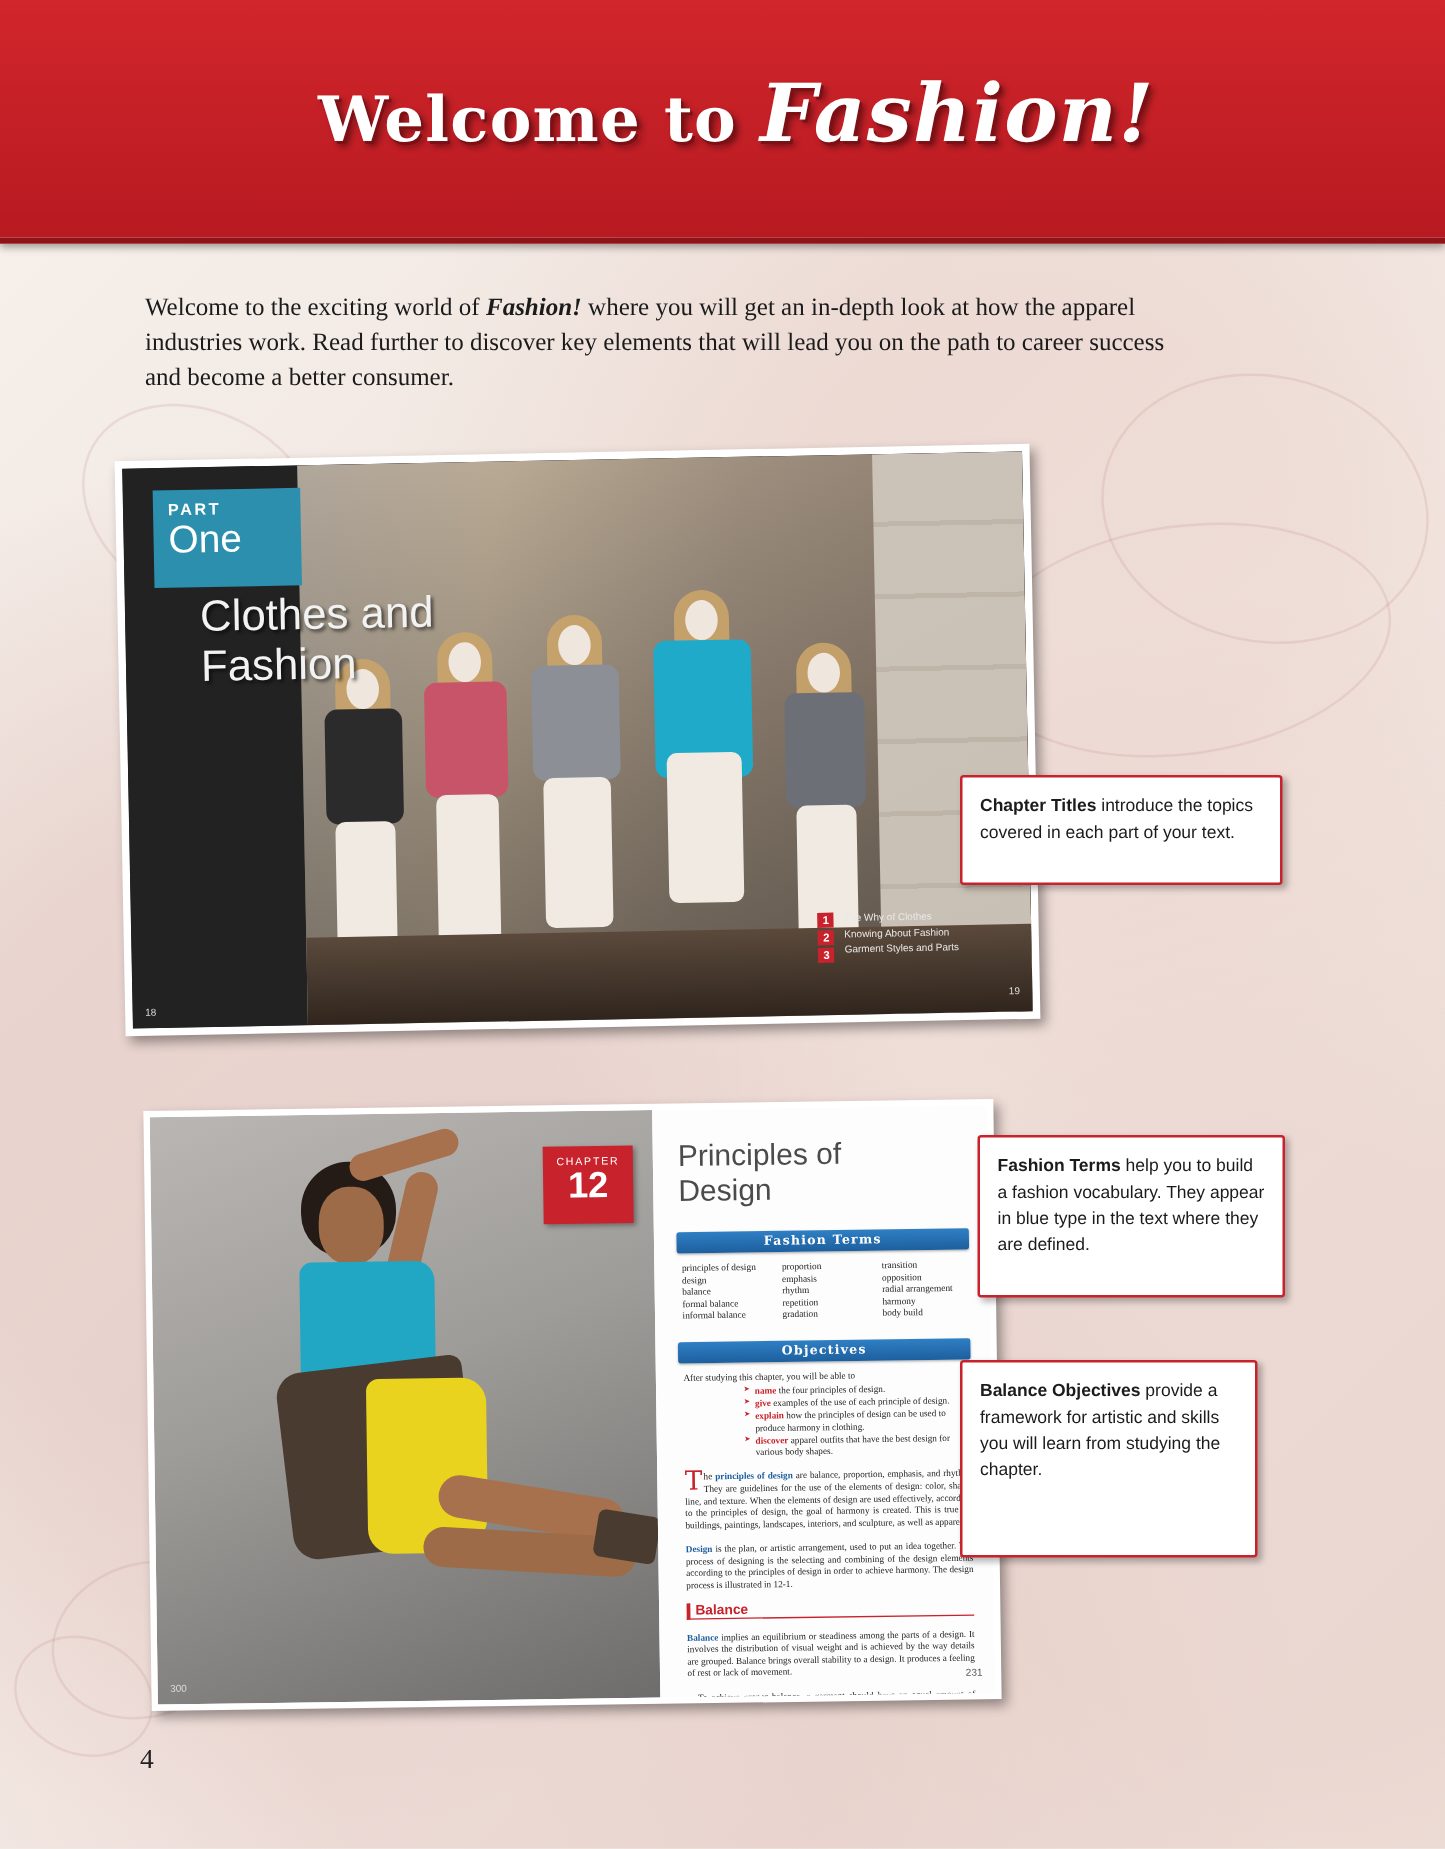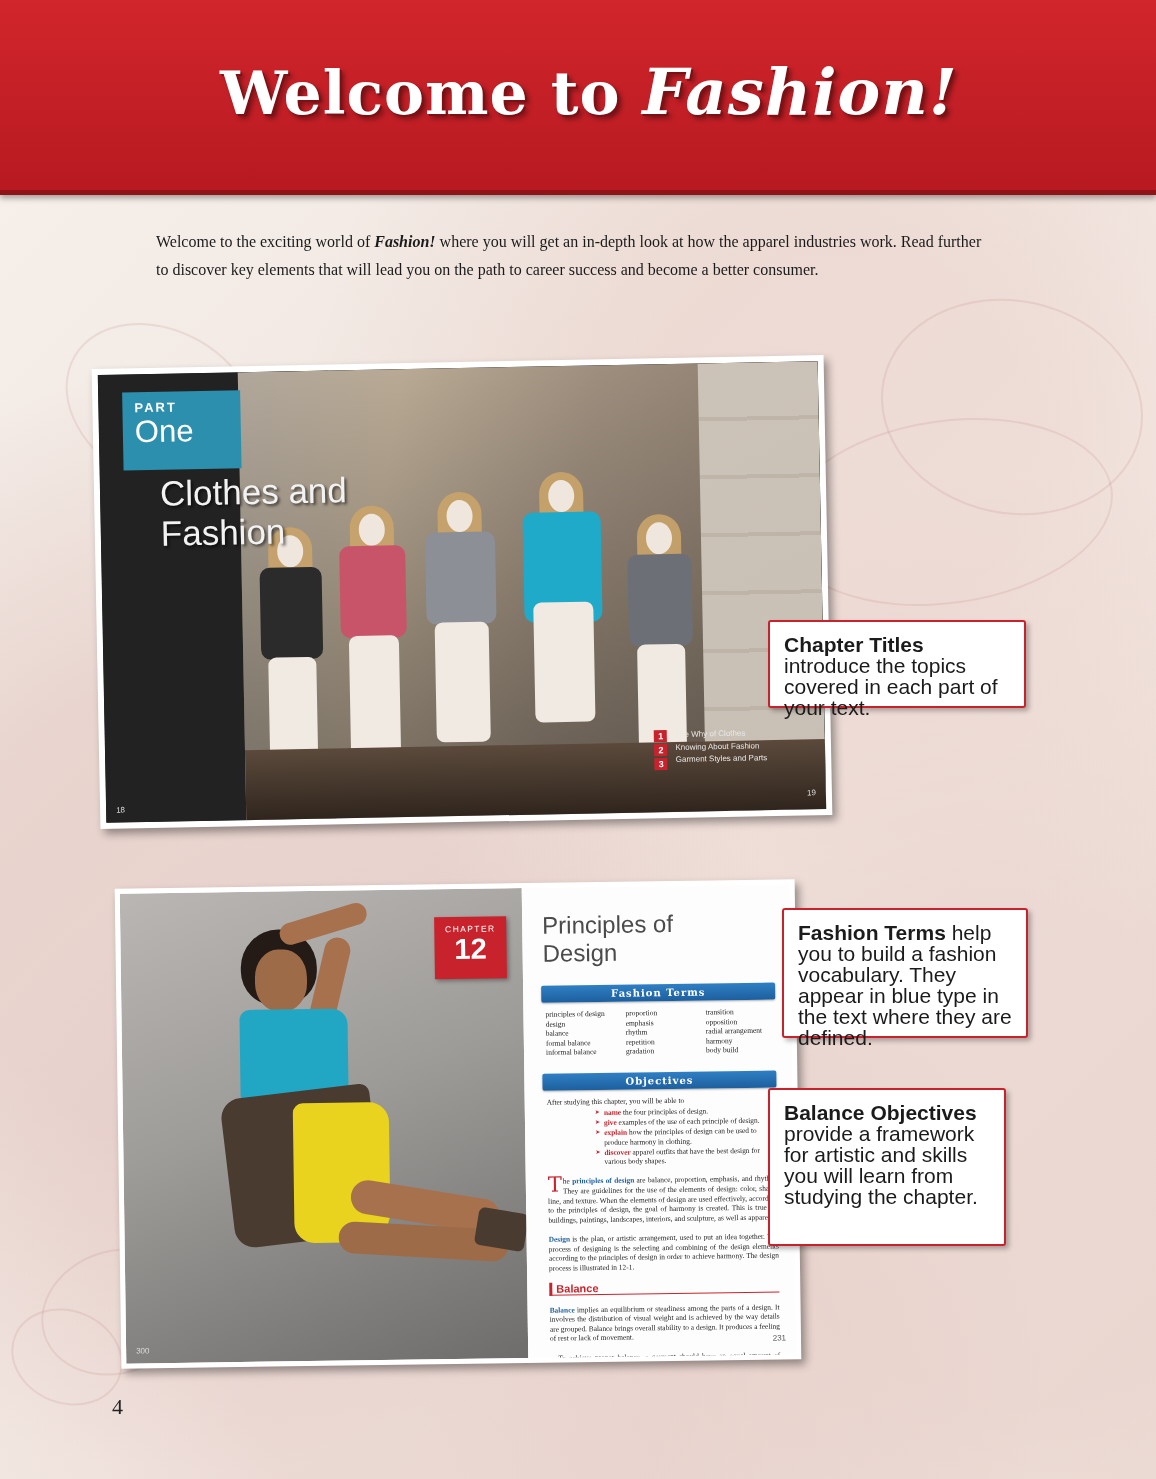--- a/index.html
+++ b/index.html
@@ -55,37 +55,36 @@
     font-weight: bold;
     font-size: 64px;
     color: #ffffff;
     letter-spacing: 1px;
     text-shadow:
       2px 2px 0 #7d1014,
       4px 4px 5px rgba(0,0,0,0.45);
     white-space: nowrap;
     margin-top: -8px;
   }
-  .banner-title .small-caps { font-size: 60px; margin-left: 22px; }
+  .banner-title .small-caps { font-size: 50px; margin-left: 22px; }
   .banner-title .ital {
     font-style: italic;
     font-family: "DejaVu Serif", serif;
   }
 
   
   .intro {
     position: absolute;
     left: 116px;
     top: 212px;
     width: 840px;
     font-family: "Liberation Serif", serif;
-    font-size: 16px;
+    font-size: 20px;
     line-height: 28px;
     color: #1b1b1b;
-    margin-left: 40px;
   }
   .intro b { font-weight: bold; font-style: italic; }
 
   
   .spread {
     position: absolute;
     background: #ffffff;
     box-shadow: 4px 5px 9px rgba(0,0,0,0.38);
   }
 
@@ -413,21 +412,21 @@
   }
 
   
   .callout {
     position: absolute;
     background: #ffffff;
     border: 2.5px solid #c8232c;
     border-radius: 3px;
     box-shadow: 3px 3px 5px rgba(0,0,0,0.28);
     font-family: "Liberation Sans", sans-serif;
-    font-size: 21px;
+    font-size: 14px;
     line-height: 21px;
     color: #1b1b1b;
     padding: 12px 14px;
     box-sizing: border-box;
   }
   .callout b { font-weight: bold; }
   #callout-titles     { left: 768px; top: 620px;  width: 258px; height: 88px; }
   #callout-terms      { left: 782px; top: 908px;  width: 246px; height: 130px; }
   #callout-objectives { left: 768px; top: 1088px; width: 238px; height: 158px; }
 

